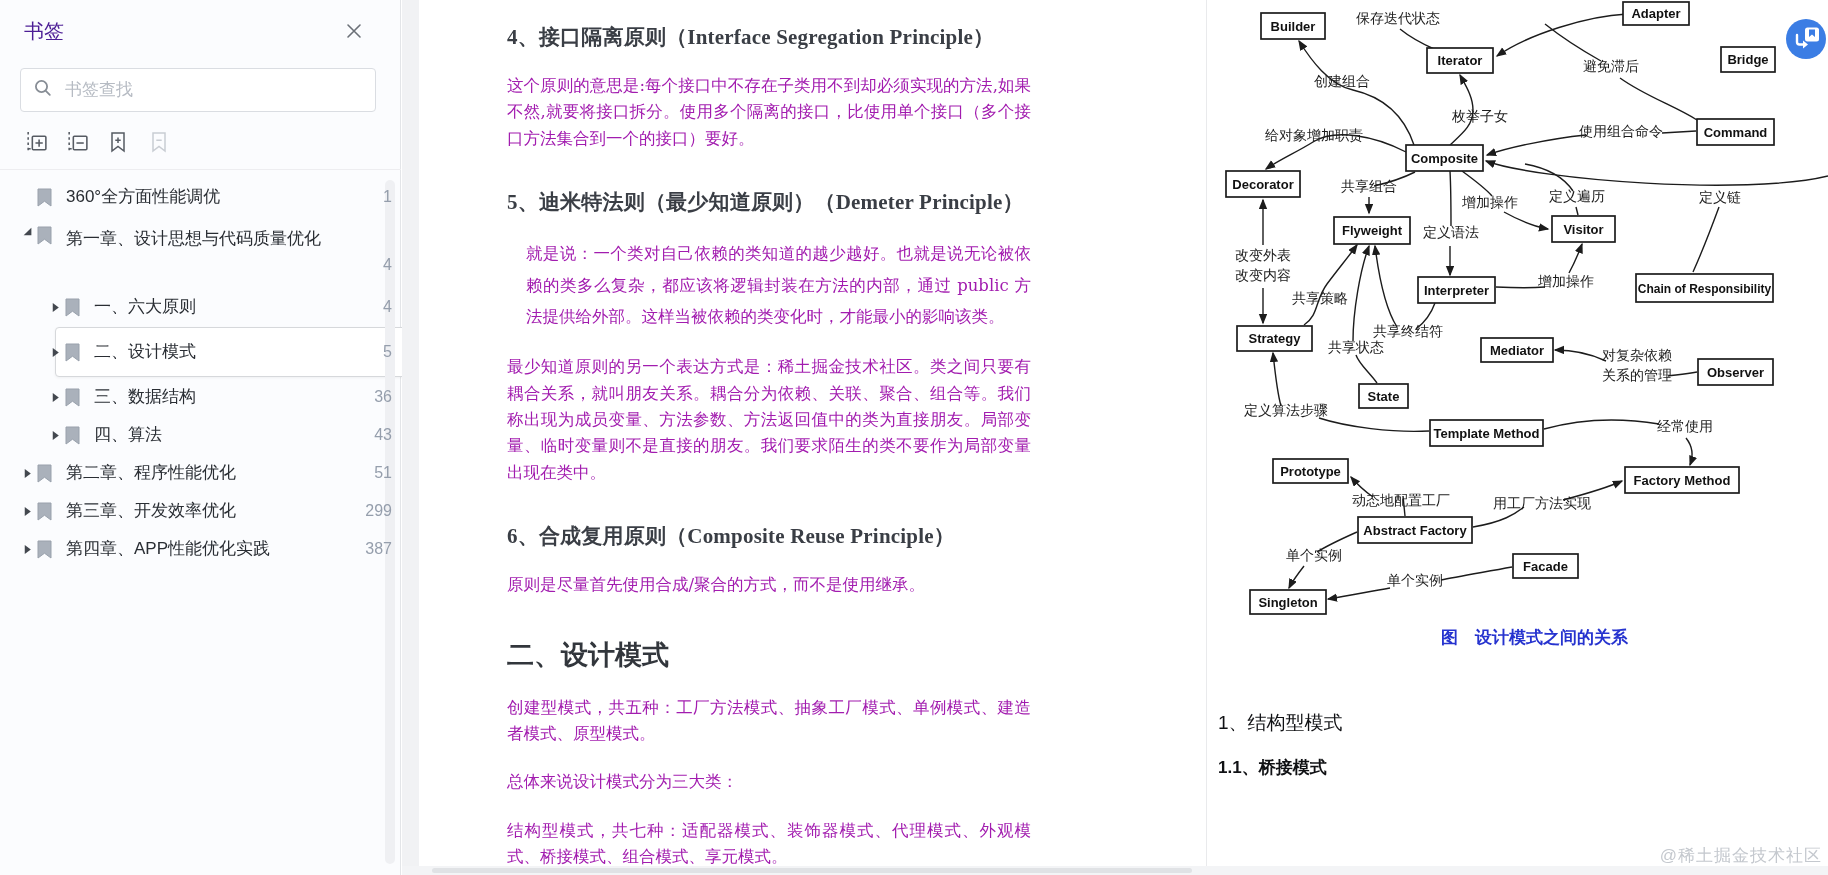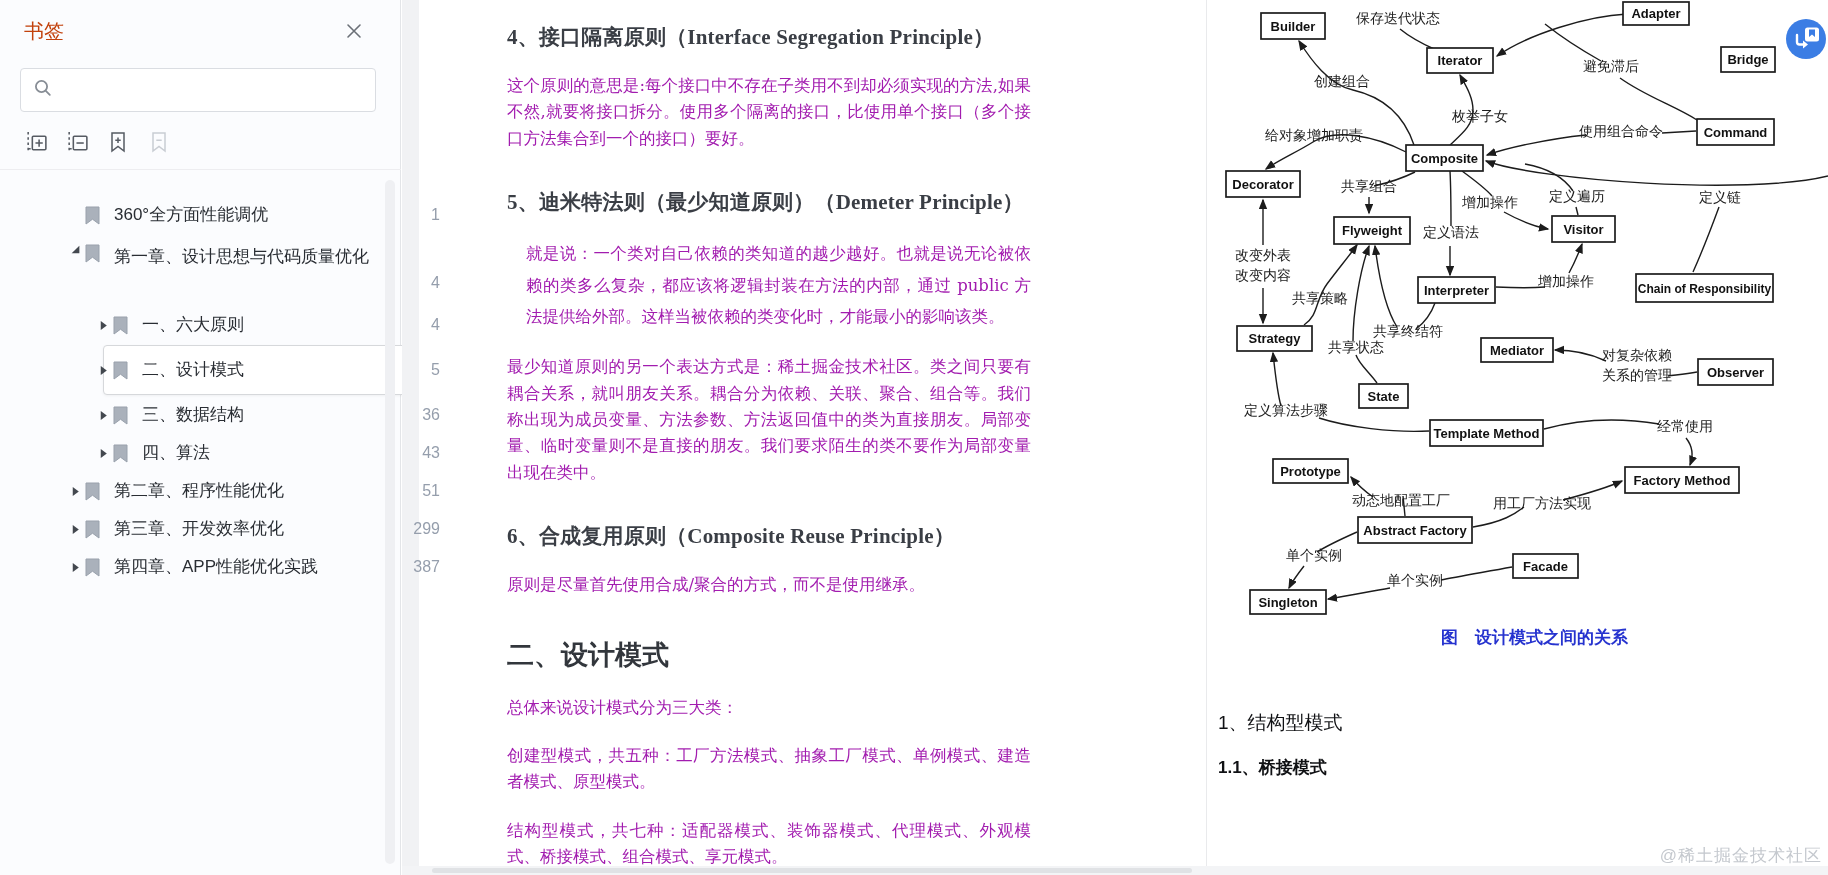--- a/index.html
+++ b/index.html
@@ -2,34 +2,34 @@
 <html><head>
 <meta charset="utf-8">
 <style>
   html,body{margin:0;padding:0;}
   body{width:1828px;height:875px;overflow:hidden;background:#fff;position:relative;
        font-family:"Liberation Sans",sans-serif;-webkit-font-smoothing:antialiased;}
 
   
   .sidebar{position:absolute;left:0;top:0;width:401px;height:875px;background:#fbfcfe;
            border-right:1px solid #e3e5e8;box-sizing:border-box;}
-  .sb-title{position:absolute;left:24px;top:18px;font-size:20px;color:#c2410c;font-family:Liberation Serif, serif;}
+  .sb-title{position:absolute;left:24px;top:18px;font-size:20px;color:#4c1d95;font-family:Liberation Serif, serif;}
   .sb-close{position:absolute;left:341px;top:18px;width:26px;height:26px;cursor:pointer;
             display:flex;align-items:center;justify-content:center;}
   .sb-search{position:absolute;left:20px;top:68px;width:356px;height:44px;background:#fff;
              border:1px solid #dadde2;border-radius:4px;display:flex;align-items:center;box-sizing:border-box;padding:0 12px;}
   .sb-search input{border:none;outline:none;flex:1;font-size:17px;margin-left:10px;color:#333;
                    font-family:"Liberation Sans",sans-serif;background:transparent;}
   .sb-search input::placeholder{color:#b6bbc3;}
   .sb-toolbar{position:absolute;left:22px;top:128px;display:flex;gap:13px;align-items:center;}
   .tb-btn{width:28px;height:28px;display:flex;align-items:center;justify-content:center;cursor:pointer;}
   .sb-sep{position:absolute;left:0;top:169px;width:401px;height:1px;background:#ededf0;}
   .sb-scroll{position:absolute;right:5px;top:180px;width:10px;height:684px;background:#eff0f3;border-radius:5px;}
 
-  .tree{position:absolute;left:0;top:194px;width:416px;margin-left:48px;}
+  .tree{position:absolute;left:0;top:176px;width:416px;}
   .row{position:relative;display:flex;align-items:center;height:38px;font-size:17px;color:#292d33;}
   .row.h42{height:42px;}
   .row.tall{height:70px;align-items:flex-start;padding-top:8px;box-sizing:border-box;}
   .row.sel{height:52px;}
   .row.sel::before{content:"";position:absolute;left:55px;right:8px;top:1px;bottom:1px;background:#fff;
                    border:1px solid #d6d8db;border-radius:4px;box-shadow:0 1px 3px rgba(0,0,0,.05);}
   .row>*{position:relative;z-index:1;}
   .caret{width:18px;margin-left:18px;display:flex;align-items:center;justify-content:center;flex:none;}
   .row.lvl1 .caret{margin-left:46px;}
   .caret.none svg{visibility:hidden;}
@@ -79,20 +79,21 @@
       </svg>
   </div>
 
   <div class="sb-search">
     <span>
       <svg width="20" height="20" viewBox="0 0 20 20">
           <circle cx="8.5" cy="8.5" r="5.6" fill="none" stroke="#878d95" stroke-width="1.8"></circle>
           <line x1="12.8" y1="12.8" x2="16.8" y2="16.8" stroke="#878d95" stroke-width="1.8" stroke-linecap="round"></line>
         </svg>
     </span>
+    <input placeholder="书签查找" style="">
   </div>
 
   <div class="sb-toolbar">
     <div class="tb-btn">
       <svg width="25" height="25" viewBox="0 0 24 24" fill="none" stroke="#565b63" stroke-width="1.5">
         <path d="M4,2 V22" stroke-dasharray="2.4,2.6"></path>
           <path d="M4,18 H8" stroke-dasharray="2.4,2.6"></path>
         <rect x="8" y="6" width="13" height="13" rx="1"></rect>
           <path d="M11,12.5 H18 M14.5,9 V16"></path>
       </svg>
@@ -257,22 +258,22 @@
 <div class="page-left">
   <div class="doc" id="doc">
       <h3 class="first">4、接口隔离原则（Interface Segregation Principle）</h3>
       <p>这个原则的意思是:每个接口中不存在子类用不到却必须实现的方法,如果不然,就要将接口拆分。使用多个隔离的接口，比使用单个接口（多个接口方法集合到一个的接口）要好。</p>
       <h3>5、迪米特法则（最少知道原则）（Demeter Principle）</h3>
       <p class="loose">就是说：一个类对自己依赖的类知道的越少越好。也就是说无论被依赖的类多么复杂，都应该将逻辑封装在方法的内部，通过 public 方法提供给外部。这样当被依赖的类变化时，才能最小的影响该类。</p>
       <p>最少知道原则的另一个表达方式是：稀土掘金技术社区。类之间只要有耦合关系，就叫朋友关系。耦合分为依赖、关联、聚合、组合等。我们称出现为成员变量、方法参数、方法返回值中的类为直接朋友。局部变量、临时变量则不是直接的朋友。我们要求陌生的类不要作为局部变量出现在类中。</p>
       <h3>6、合成复用原则（Composite Reuse Principle）</h3>
       <p>原则是尽量首先使用合成/聚合的方式，而不是使用继承。</p>
       <h2>二、设计模式</h2>
+      <p>创建型模式，共五种：工厂方法模式、抽象工厂模式、单例模式、建造者模式、原型模式。</p>
       <p>总体来说设计模式分为三大类：</p>
-      <p>创建型模式，共五种：工厂方法模式、抽象工厂模式、单例模式、建造者模式、原型模式。</p>
       <p>结构型模式，共七种：适配器模式、装饰器模式、代理模式、外观模式、桥接模式、组合模式、享元模式。</p>
     </div>
 </div>
 
 <div class="page-div"></div>
 
 <div class="page-right">
   <svg class="diagram" id="diagram" width="621" height="660" viewBox="0 0 621 660">
     <defs>
       <marker id="arr" markerWidth="9" markerHeight="8" refX="6.5" refY="3" orient="auto">

